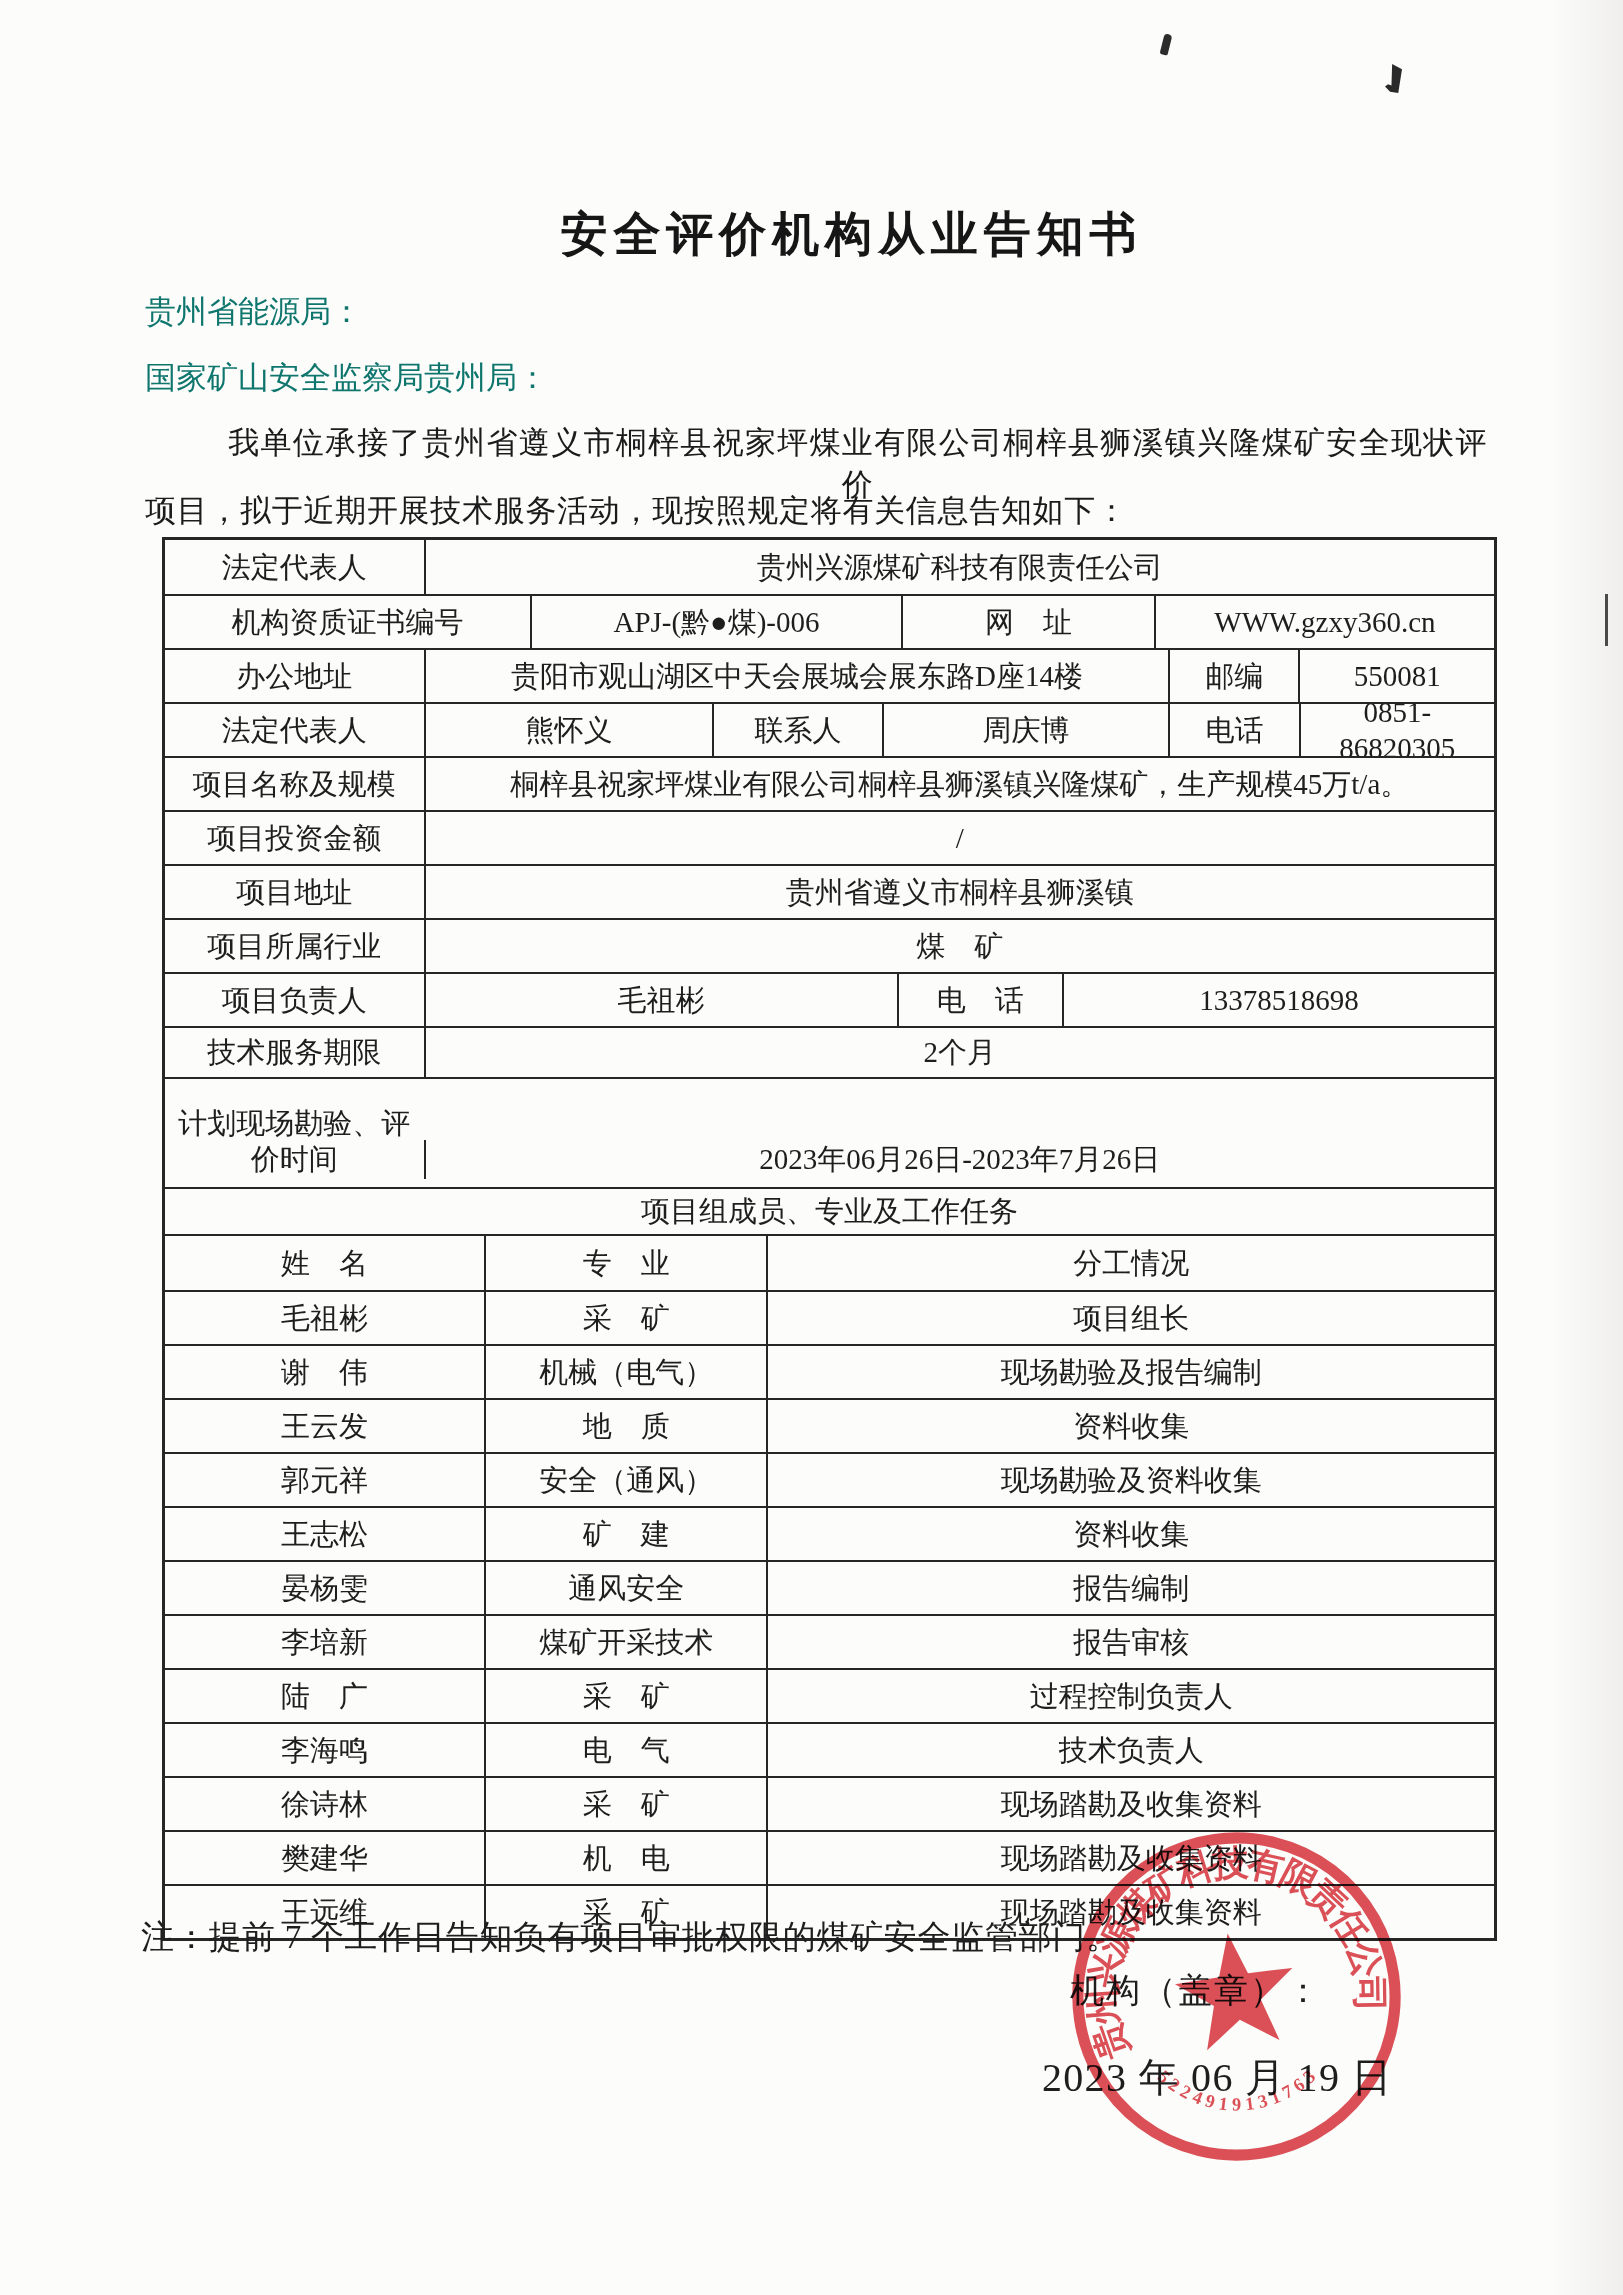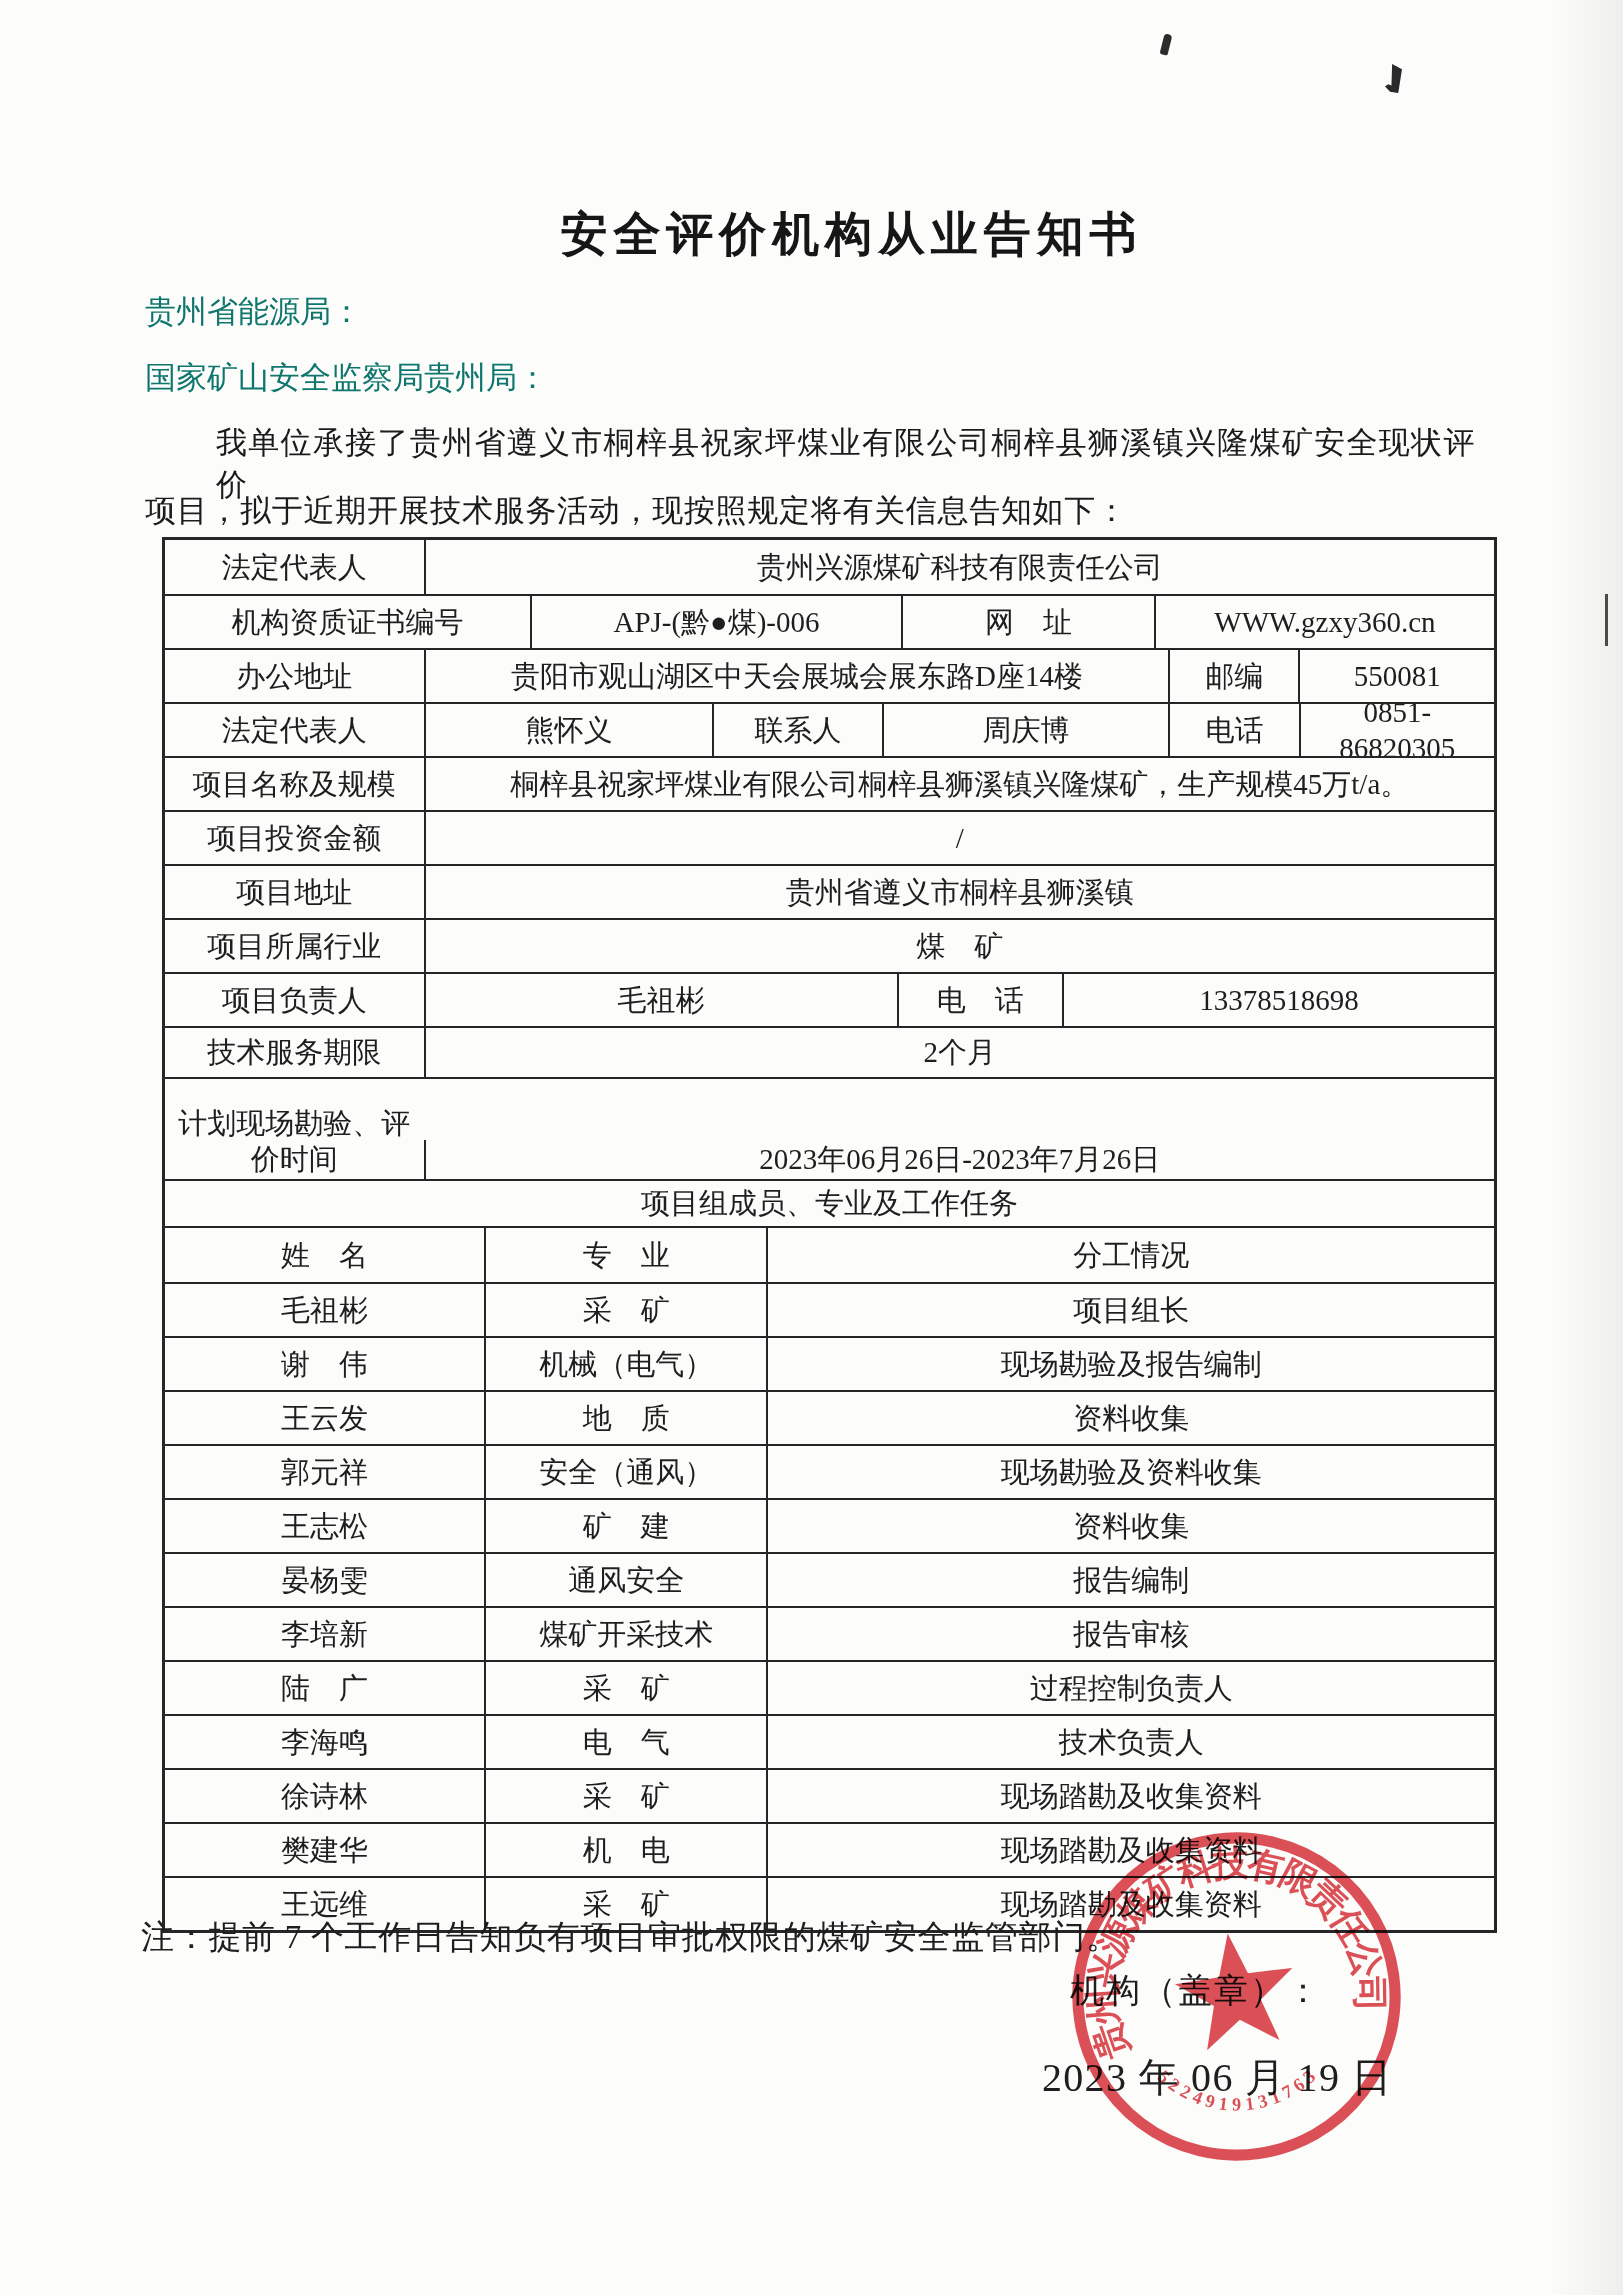--- a/index.html
+++ b/index.html
@@ -32,42 +32,42 @@
   .doc-title {
     position:absolute; left:0; top:203px; width:100%;
     text-align:center; font-size:47px; font-weight:bold; letter-spacing:5.9px;
     color:#161616;
     padding-left:40px;
   }
   .greet { position:absolute; left:145px; font-size:31px; color:#0f766e; }
   .g1 { top:291px; }
   .g2 { top:357px; }
   .para { position:absolute; left:145px; width:1355px; font-size:31px; color:#1b1b1b; }
-  .p1 { top:422px; padding-left:71px; width:1284px; letter-spacing:1.3px; }
+  .p1 { top:422px; padding-left:71px; width:1284px; letter-spacing:1.3px;text-align:center; }
   .p2 { top:490px; letter-spacing:0.7px; }
 
   .tbl {
     position:absolute; left:162px; top:537px; width:1335px;
     border:3.3px solid #262626;
     box-sizing:border-box;
     font-size:29px;
   }
   .tr { display:flex; border-top:2.6px solid #262626; box-sizing:border-box; }
   .tr:first-child { border-top:none; }
   .td {
     box-sizing:border-box;
     border-left:2px solid #262626;
     display:flex; align-items:center; justify-content:center;
     text-align:center; padding:1.3px 5.2px;
     line-height:1.25;
     overflow:hidden;
   }
   .td:first-child { border-left:none; }
   .h83 { height:54px; } .h78 { height:51px; } .h127 { height:102px;align-items:flex-end; }
-  .h72 { height:47px; } .h86 { height:56px; } .h82 { height:54px; }
+  .h72 { height:47px;margin-top:8px; } .h86 { height:56px; } .h82 { height:54px; }
 
   .note { position:absolute; left:141px; top:1915px; font-size:33px; letter-spacing:0.7px; }
   .sign-label { position:absolute; left:1070px; top:1968px; font-size:34px; letter-spacing:2px; }
   .sign-date  { position:absolute; left:1042px; top:2050px; font-size:40px; letter-spacing:1.3px; }
 
   .stamp {
     position:absolute; left:1053px; top:1813px; width:367px; height:367px;
     mix-blend-mode:multiply; pointer-events:none;
   }
   .stamp text { font-family:"Liberation Serif","DejaVu Serif",serif; font-weight:bold; }

